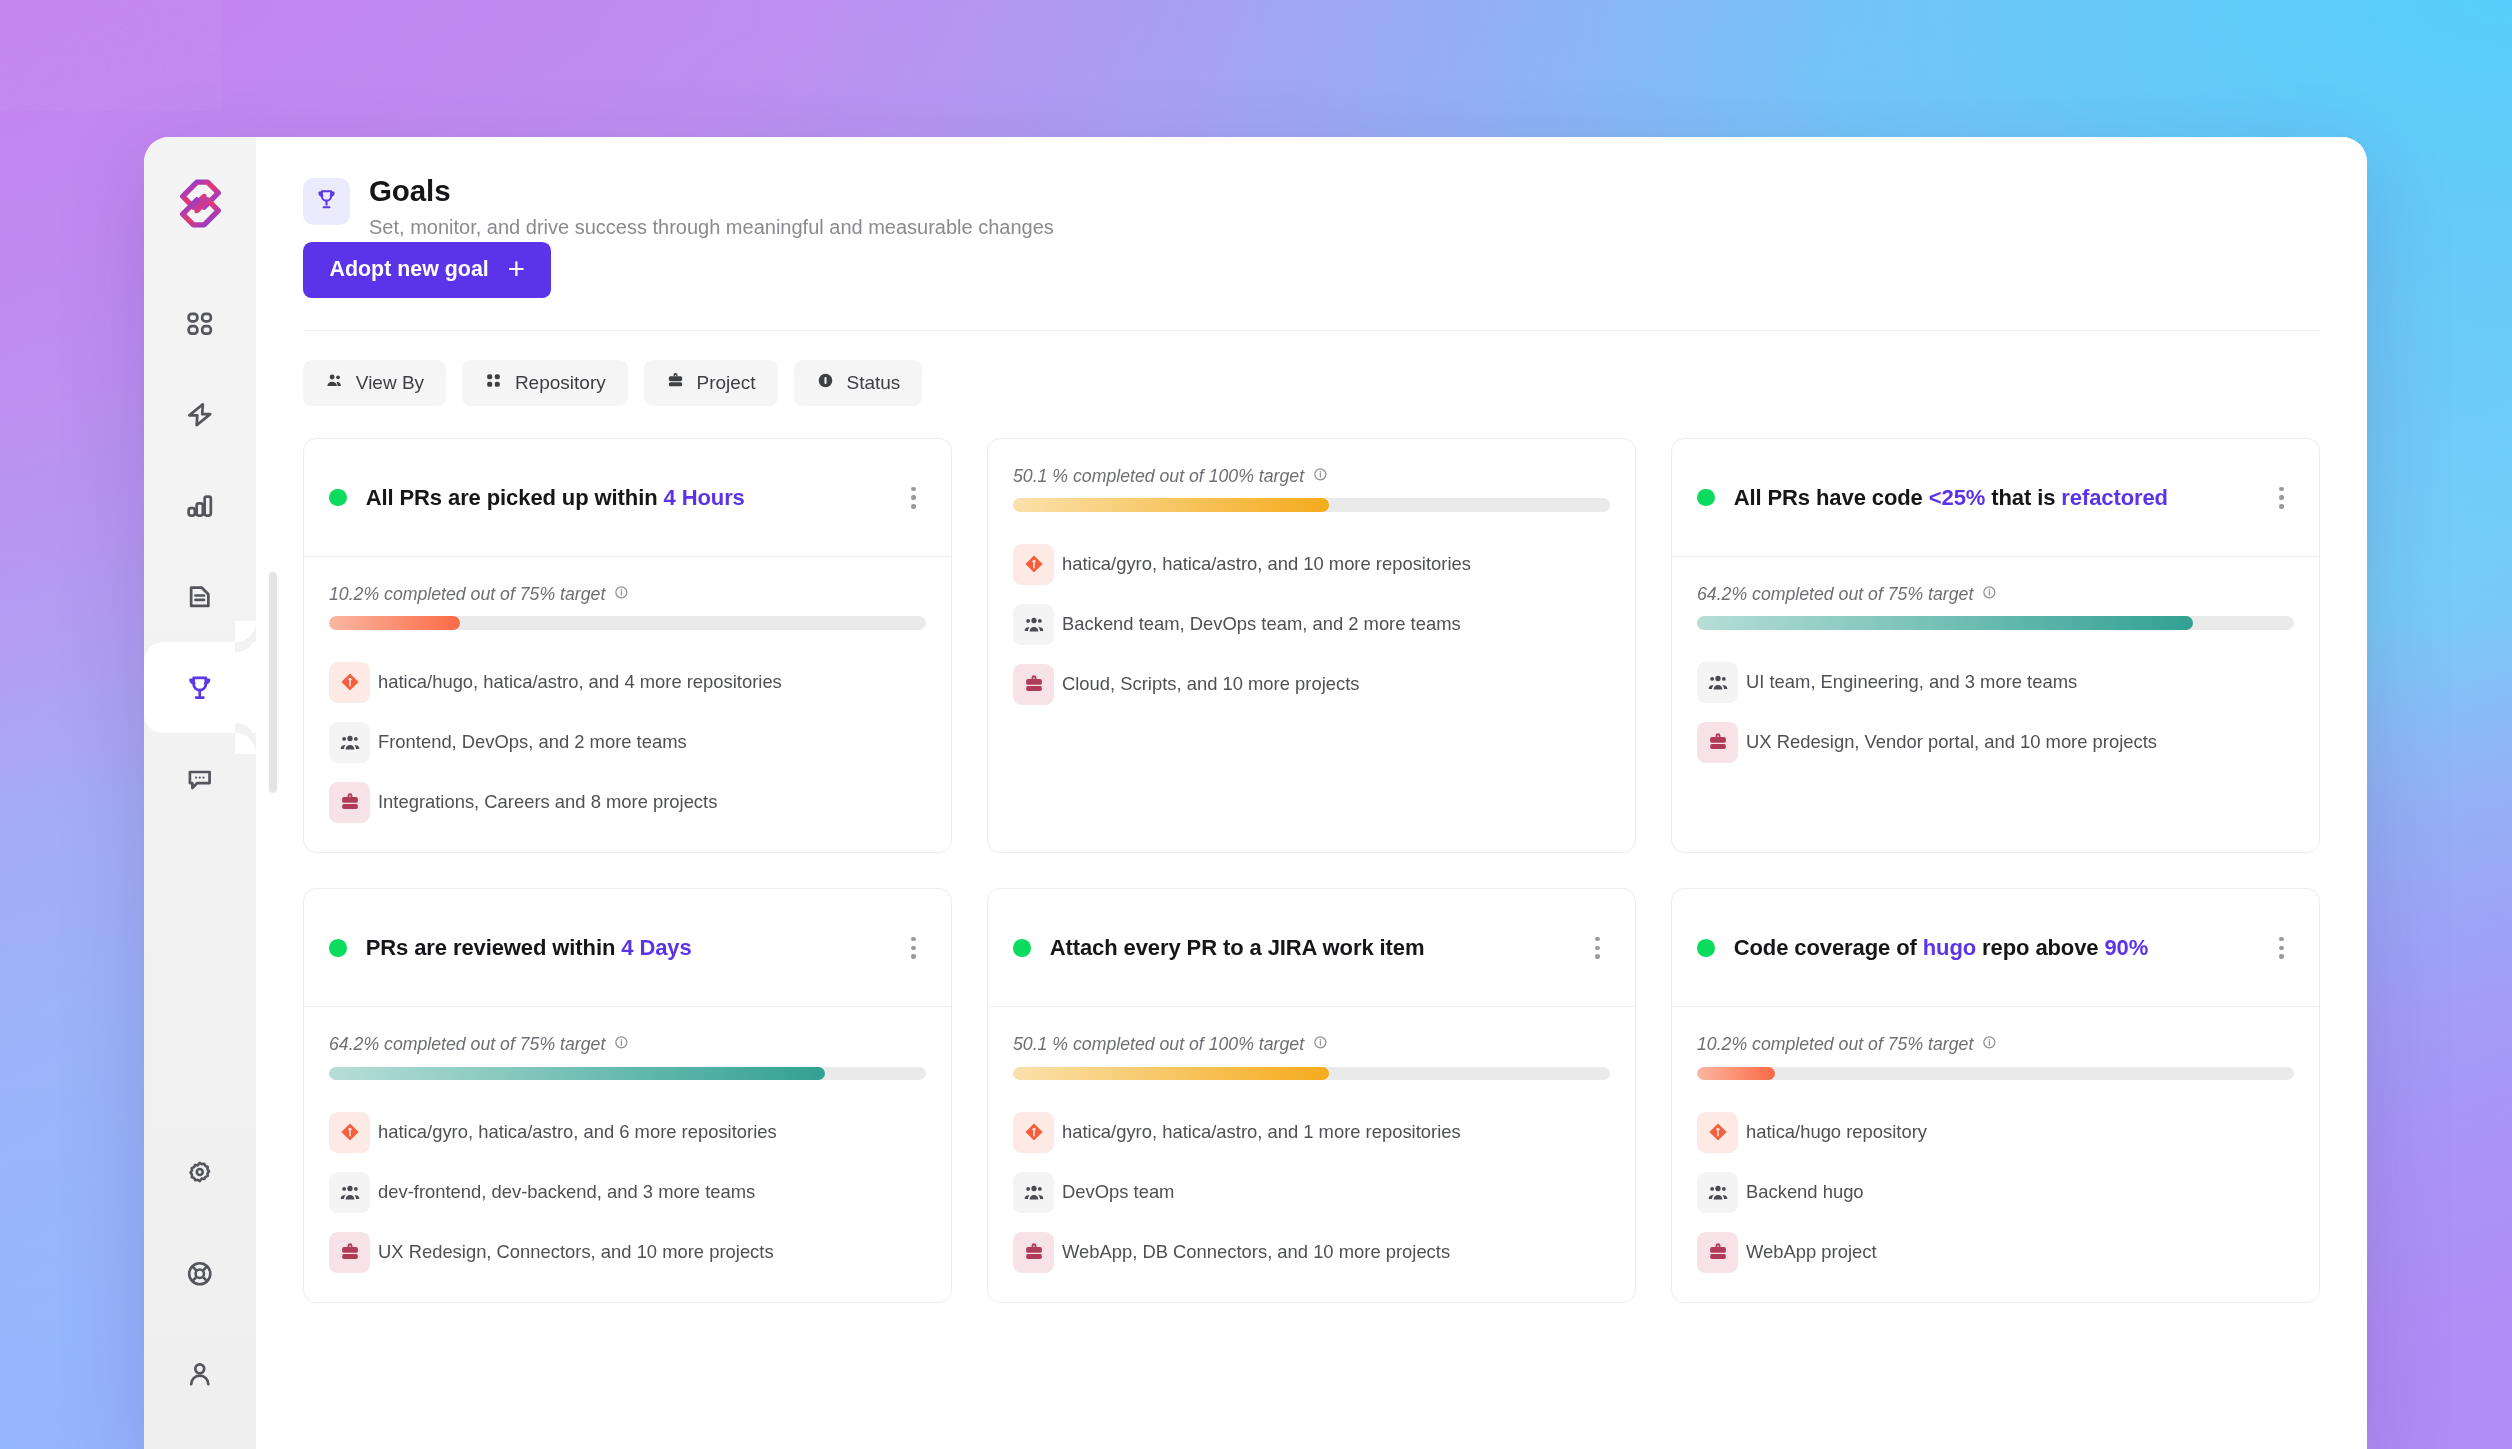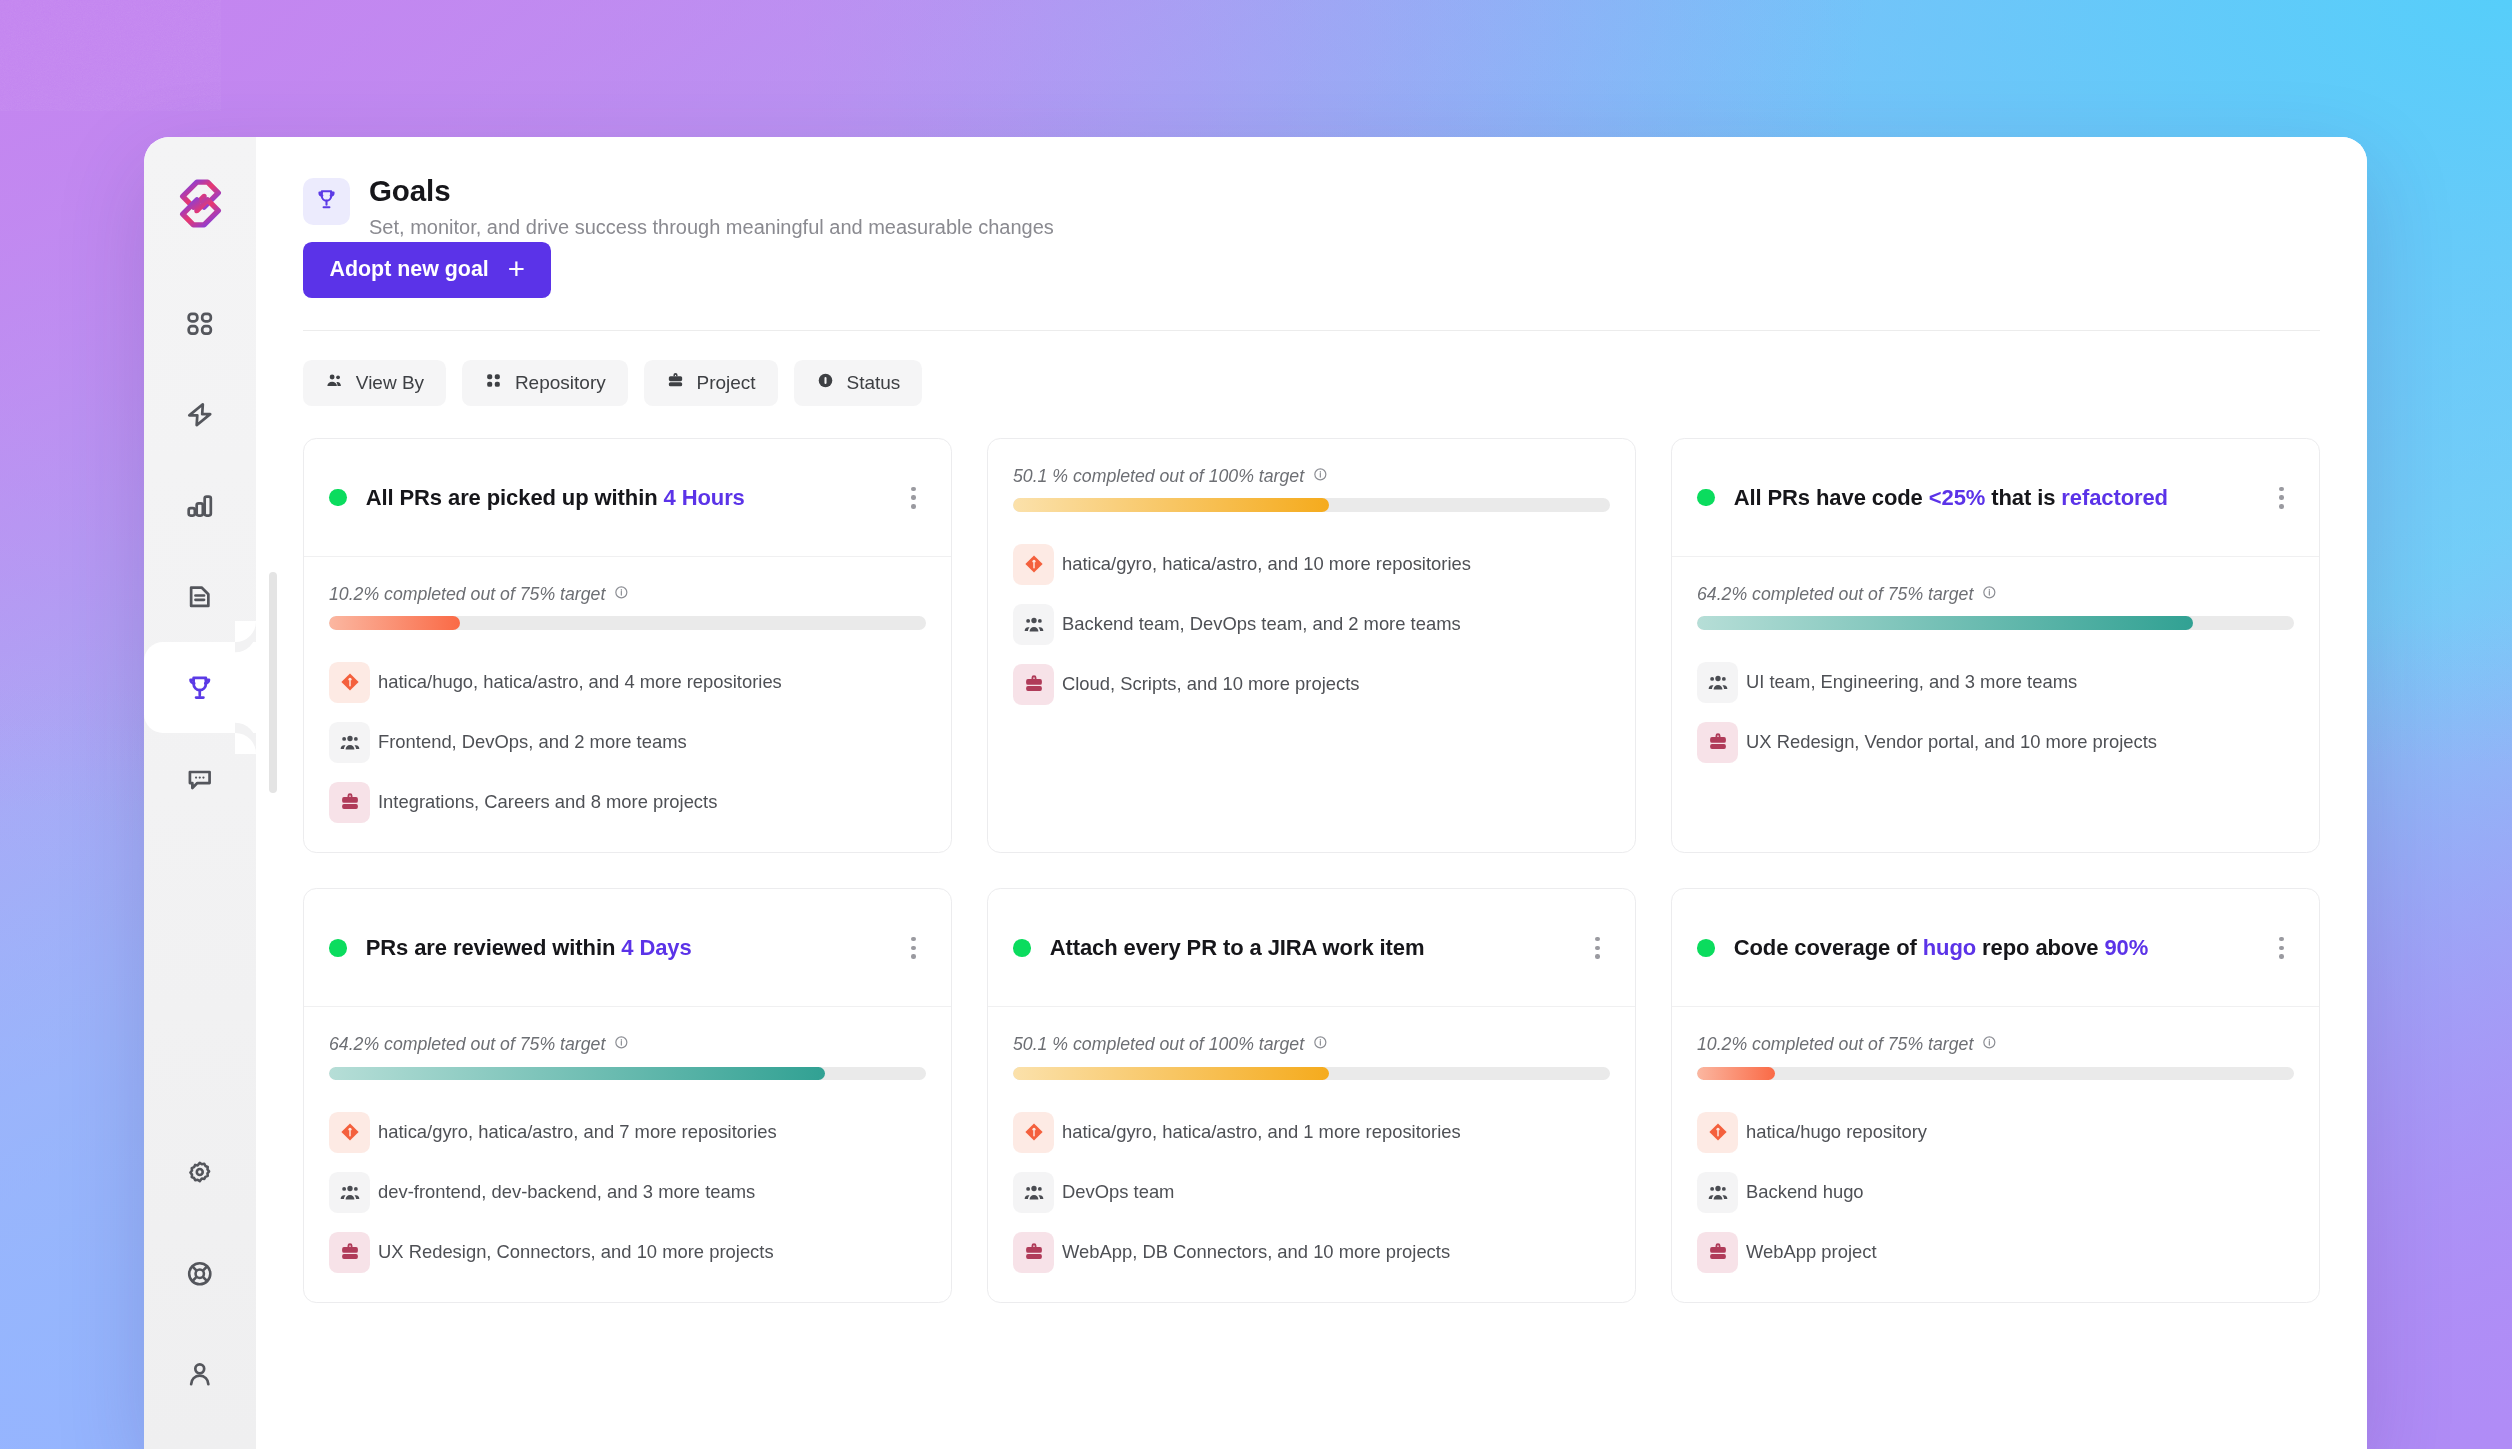--- a/index.html
+++ b/index.html
@@ -660,21 +660,21 @@
             </div>
             <div class="meta-list">
               <div class="meta-row">
                 <span class="meta-ico mi-repo">
                   <svg viewBox="0 0 24 24" fill="currentColor">
                     <path d="M12 2.6 21.4 12 12 21.4 2.6 12Z"></path>
                     <circle cx="12" cy="9" r="1.7" fill="#fdeae4"></circle>
                     <path d="M11.2 10.4h1.6v5.6a.8.8 0 0 1-1.6 0Z" fill="#fdeae4"></path>
                   </svg>
                 </span>
-                <span class="meta-text">hatica/gyro, hatica/astro, and 7 more repositories</span>
+                <span class="meta-text">hatica/gyro, hatica/astro, and 6 more repositories</span>
               </div>
               <div class="meta-row">
                 <span class="meta-ico mi-team">
                   <svg viewBox="0 0 24 24" fill="currentColor">
                     <circle cx="12" cy="8.2" r="2.9"></circle>
                     <circle cx="5.6" cy="8.6" r="2.1"></circle>
                     <circle cx="18.4" cy="8.6" r="2.1"></circle>
                     <path d="M7.2 20.2c0-3 2.1-5 4.8-5s4.8 2 4.8 5Z"></path>
                     <path d="M1.8 19.6c0-2.4 1.5-4 3.8-4 .6 0 1.1.1 1.5.3-1 1-1.6 2.3-1.7 3.7Z"></path>
                     <path d="M22.2 19.6h-3.6c-.1-1.4-.7-2.7-1.7-3.7.4-.2.9-.3 1.5-.3 2.3 0 3.8 1.6 3.8 4Z"></path>

